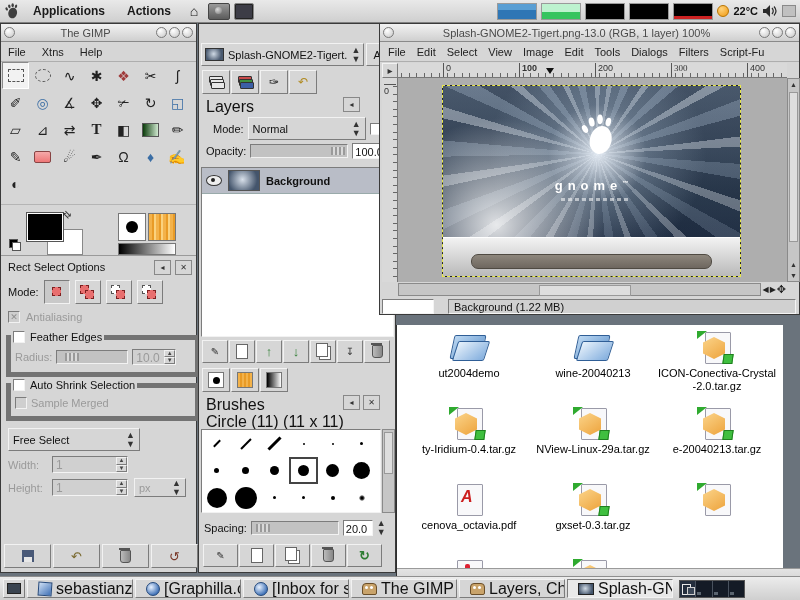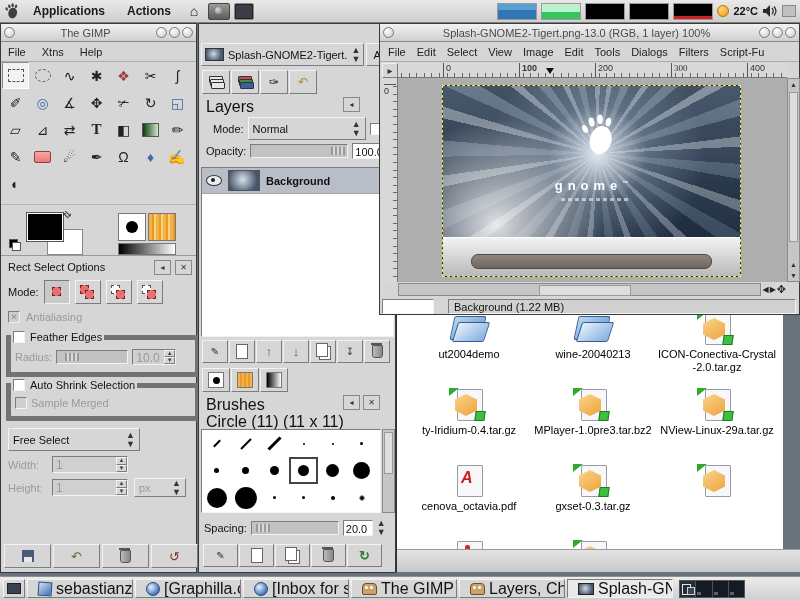--- a/index.html
+++ b/index.html
@@ -130,21 +130,21 @@
   .m-d9{width:9px;height:9px;background:#000;border-radius:50%;}
   .m-d11{width:11px;height:11px;background:#000;border-radius:50%;}
   .m-d13{width:13px;height:13px;background:#000;border-radius:50%;}
   .m-d17{width:17px;height:17px;background:#000;border-radius:50%;}
   .m-d21{width:20px;height:20px;background:#000;border-radius:50%;}
   .m-d23{width:22px;height:22px;background:#000;border-radius:50%;}
   .m-f5{width:6px;height:6px;border-radius:50%;background:radial-gradient(circle,#000 25%,rgba(0,0,0,.5) 55%,transparent 75%);}
   .vsb{position:absolute;width:13px;background:#c6c6c6;border:1px solid #8a8a8a;box-sizing:border-box;}
   .vsb .thumb{position:absolute;left:1px;right:1px;background:#dedede;border:1px solid #999;}
   
-  #desk{left:396px;top:306px;width:387px;height:266px;background:#fff;border-left:1px solid #2f2f2f;box-sizing:border-box;}
+  #desk{left:396px;top:325px;width:387px;height:266px;background:#fff;border-left:1px solid #2f2f2f;box-sizing:border-box;}
   .iconwrap{position:absolute;left:0;top:0;width:404px;height:243px;overflow:hidden;display:flex;flex-wrap:wrap;align-content:flex-start;padding:6px 0 0 10px;box-sizing:border-box;}
   .dicon{width:124px;height:76px;display:flex;flex-direction:column;align-items:center;gap:2px;}
   .dicon .lbl{font-size:11px;text-align:center;max-width:118px;line-height:13px;word-break:break-all;color:#000;}
   .ig{position:relative;width:40px;height:34px;}
   .dt-folder .back{position:absolute;left:3px;top:4px;width:30px;height:22px;background:linear-gradient(135deg,#bcd8f2,#5f93cc);border:1px solid #2f5e96;transform:skewX(-12deg);border-radius:2px;}
   .dt-folder .front{position:absolute;left:6px;top:10px;width:30px;height:18px;background:linear-gradient(135deg,#e8f2fb,#82aede);border:1px solid #2f5e96;transform:skewX(-18deg);border-radius:2px;}
   .page{position:absolute;left:8px;top:1px;width:24px;height:30px;background:#f8f8fa;border:1px solid #9a9aa8;border-radius:1px;}
   .hexa{position:absolute;left:6px;top:6px;width:22px;height:22px;background:linear-gradient(145deg,#fbd48a,#eda33c);clip-path:polygon(50% 0,100% 25%,100% 75%,50% 100%,0 75%,0 25%);}
   .tri{position:absolute;left:0;top:0;width:0;height:0;border-left:10px solid #2faa2f;border-bottom:8px solid transparent;}
   .gsq{position:absolute;right:4px;bottom:1px;width:8px;height:8px;background:#3fbf3f;border:1px solid #1f7f1f;transform:skewX(-8deg);}
@@ -738,42 +738,42 @@
           <span class="ig dt-archive">
 
             <i class="page"></i>
             <i class="hexa"></i>
             <i class="tri"></i>
             <i class="gsq"></i>
           </span>
           <span class="lbl">ty-Iridium-0.4.tar.gz</span>
         </div>
 
+
         <div class="dicon">
           <span class="ig dt-archive">
 
             <i class="page"></i>
             <i class="hexa"></i>
             <i class="tri"></i>
             <i class="gsq"></i>
           </span>
-          <span class="lbl">MPlayer-1.0pre3.tar.bz2</span>
+          <span class="lbl">NView-Linux-29a.tar.gz</span>
         </div>
 
         <div class="dicon">
           <span class="ig dt-archive">
 
             <i class="page"></i>
             <i class="hexa"></i>
             <i class="tri"></i>
             <i class="gsq"></i>
           </span>
-          <span class="lbl">NView-Linux-29a.tar.gz</span>
-        </div>
-
+          <span class="lbl">e-20040213.tar.gz</span>
+        </div>
 
         <div class="dicon">
           <span class="ig dt-pdf">
 
             <i class="page"></i>
             <i class="pdfmark">A</i>
           </span>
           <span class="lbl">cenova_octavia.pdf</span>
         </div>
 

